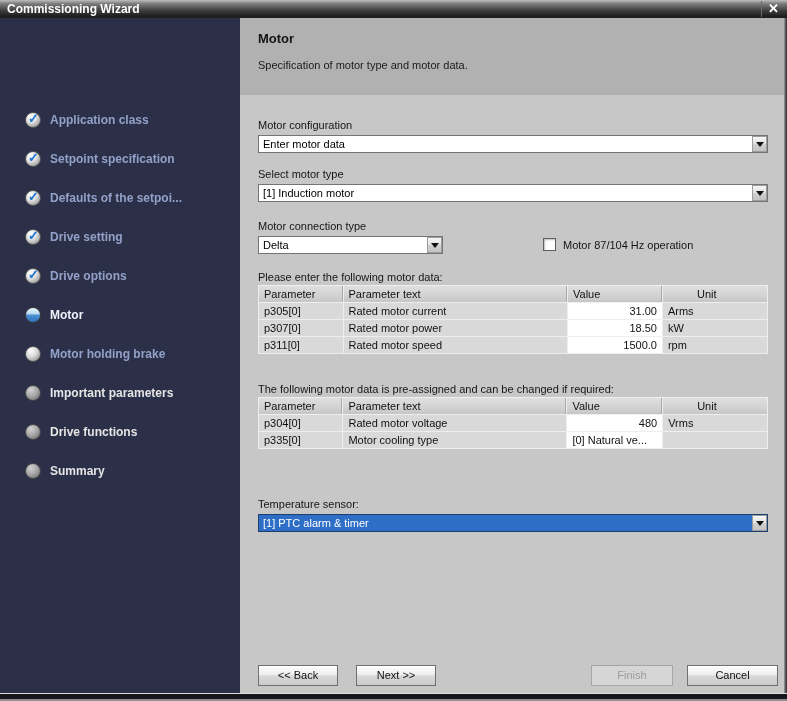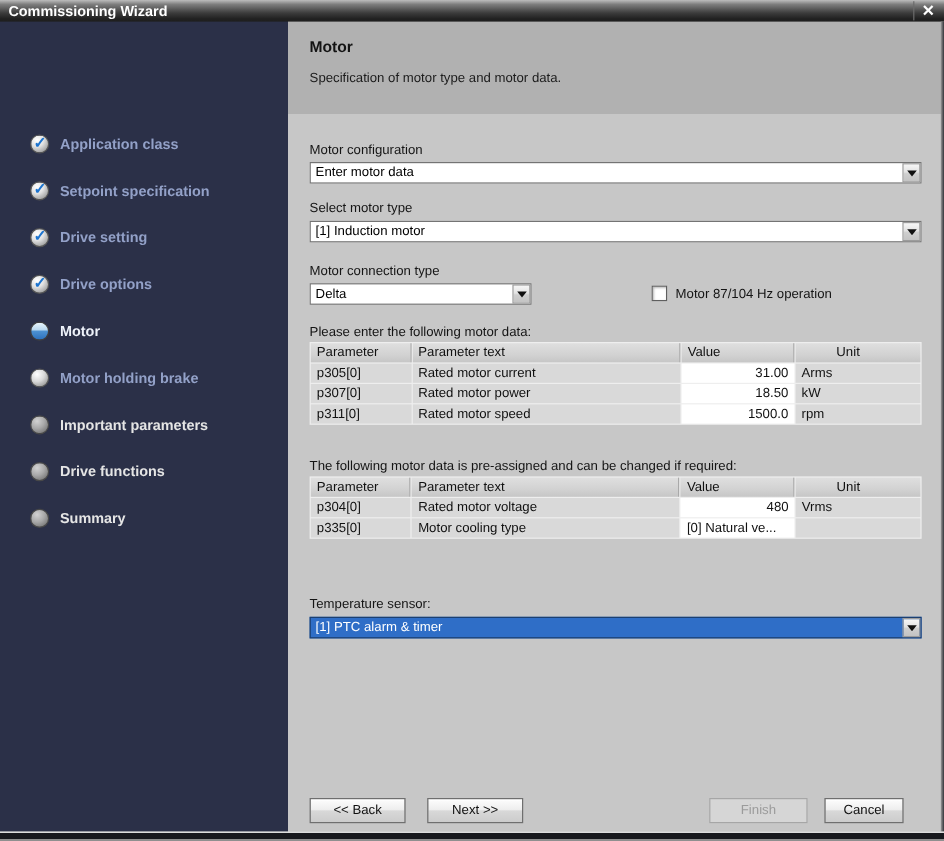--- a/index.html
+++ b/index.html
@@ -111,20 +111,24 @@
 
   <div class="sidebar">
     <div class="steps">
       <div class="step completed">
         <span class="step-icon icon-done"></span>
         <span class="step-label">Application class</span>
       </div>
       <div class="step completed">
         <span class="step-icon icon-done"></span>
         <span class="step-label">Setpoint specification</span>
+      </div>
+      <div class="step completed">
+        <span class="step-icon icon-done"></span>
+        <span class="step-label">Defaults of the setpoi...</span>
       </div>
       <div class="step completed">
         <span class="step-icon icon-done"></span>
         <span class="step-label">Drive setting</span>
       </div>
       <div class="step completed">
         <span class="step-icon icon-done"></span>
         <span class="step-label">Drive options</span>
       </div>
       <div class="step current">
@@ -245,18 +249,18 @@
 
     <div class="field-label" style="left:18px; top:403px;">Temperature sensor:</div>
     <div class="combo selected" style="left:18px; top:419px; width:510px;">
       <span>[1] PTC alarm &amp; timer</span>
       <span class="arrow-btn"></span>
     </div>
 
     <div class="btn" style="left:18px; top:570px; width:80px;">&lt;&lt; Back</div>
     <div class="btn" style="left:116px; top:570px; width:80px;">Next &gt;&gt;</div>
     <div class="btn disabled" style="left:351px; top:570px; width:82px;">Finish</div>
-    <div class="btn" style="left:447px; top:570px; width:66px;">Cancel</div>
+    <div class="btn" style="left:447px; top:570px; width:91px;">Cancel</div>
   </div>
 
   <div class="edge-right"></div>
   <div class="edge-bottom"></div>
 </div>
 
 </body></html>

